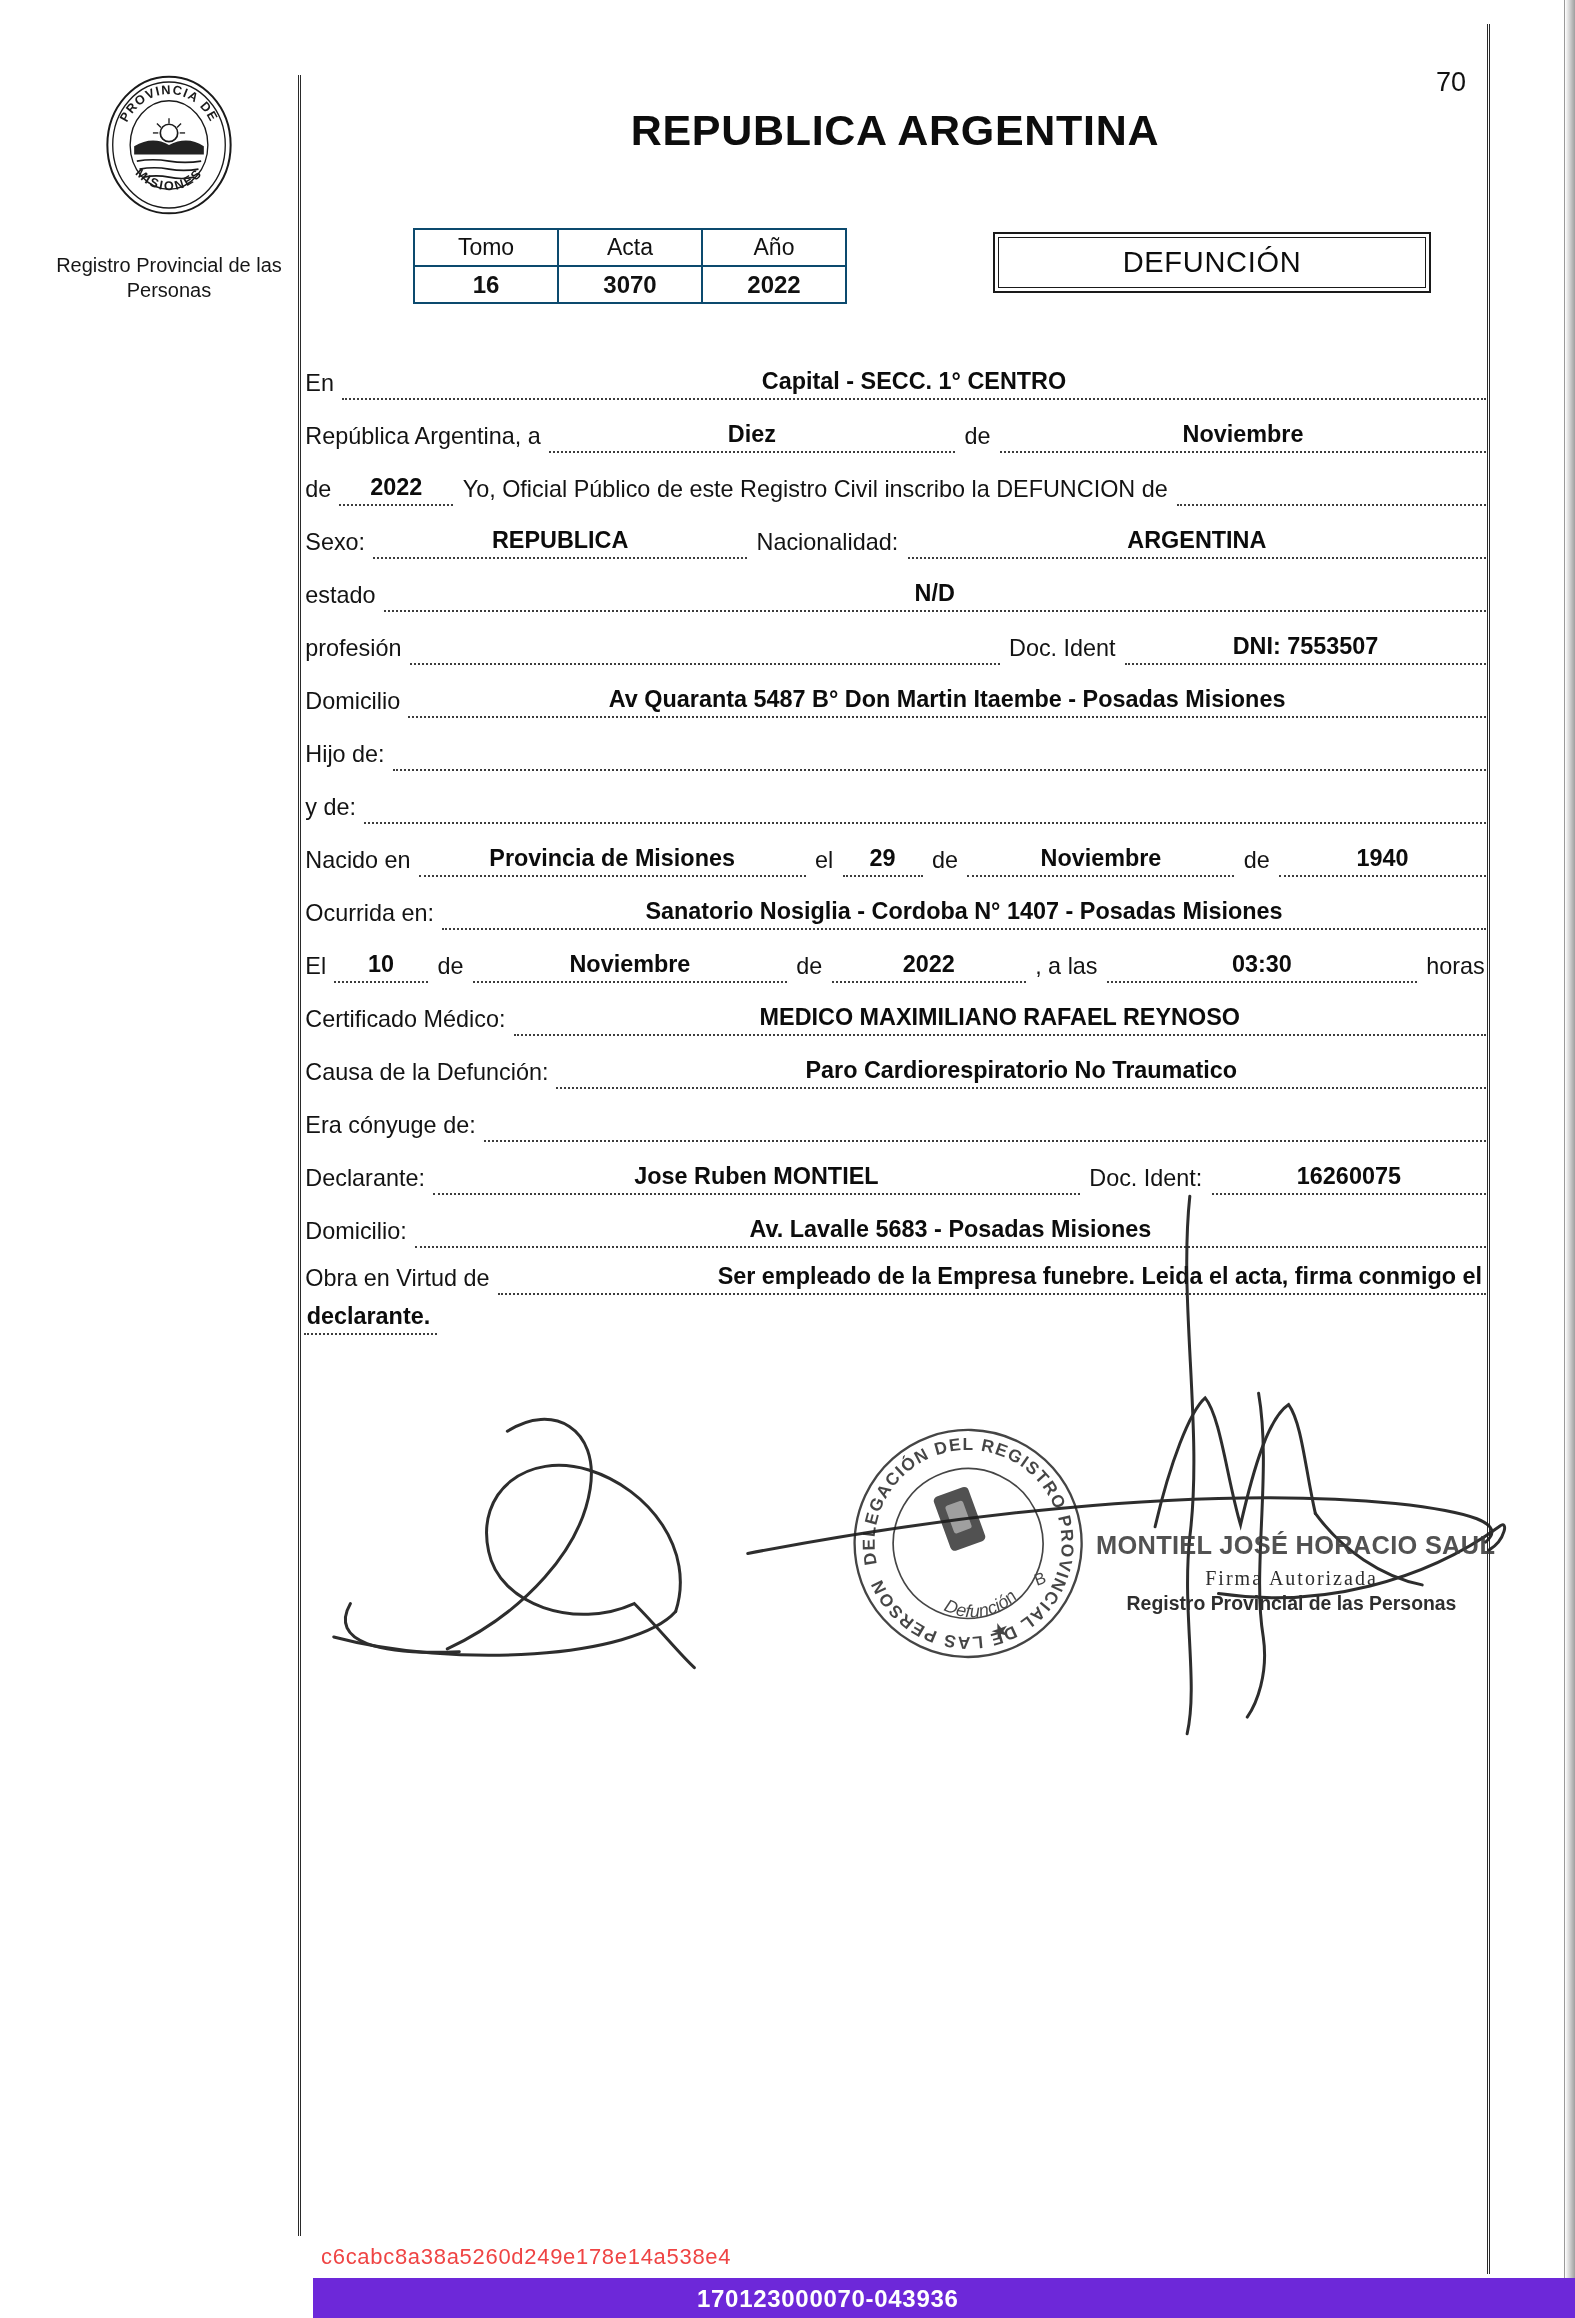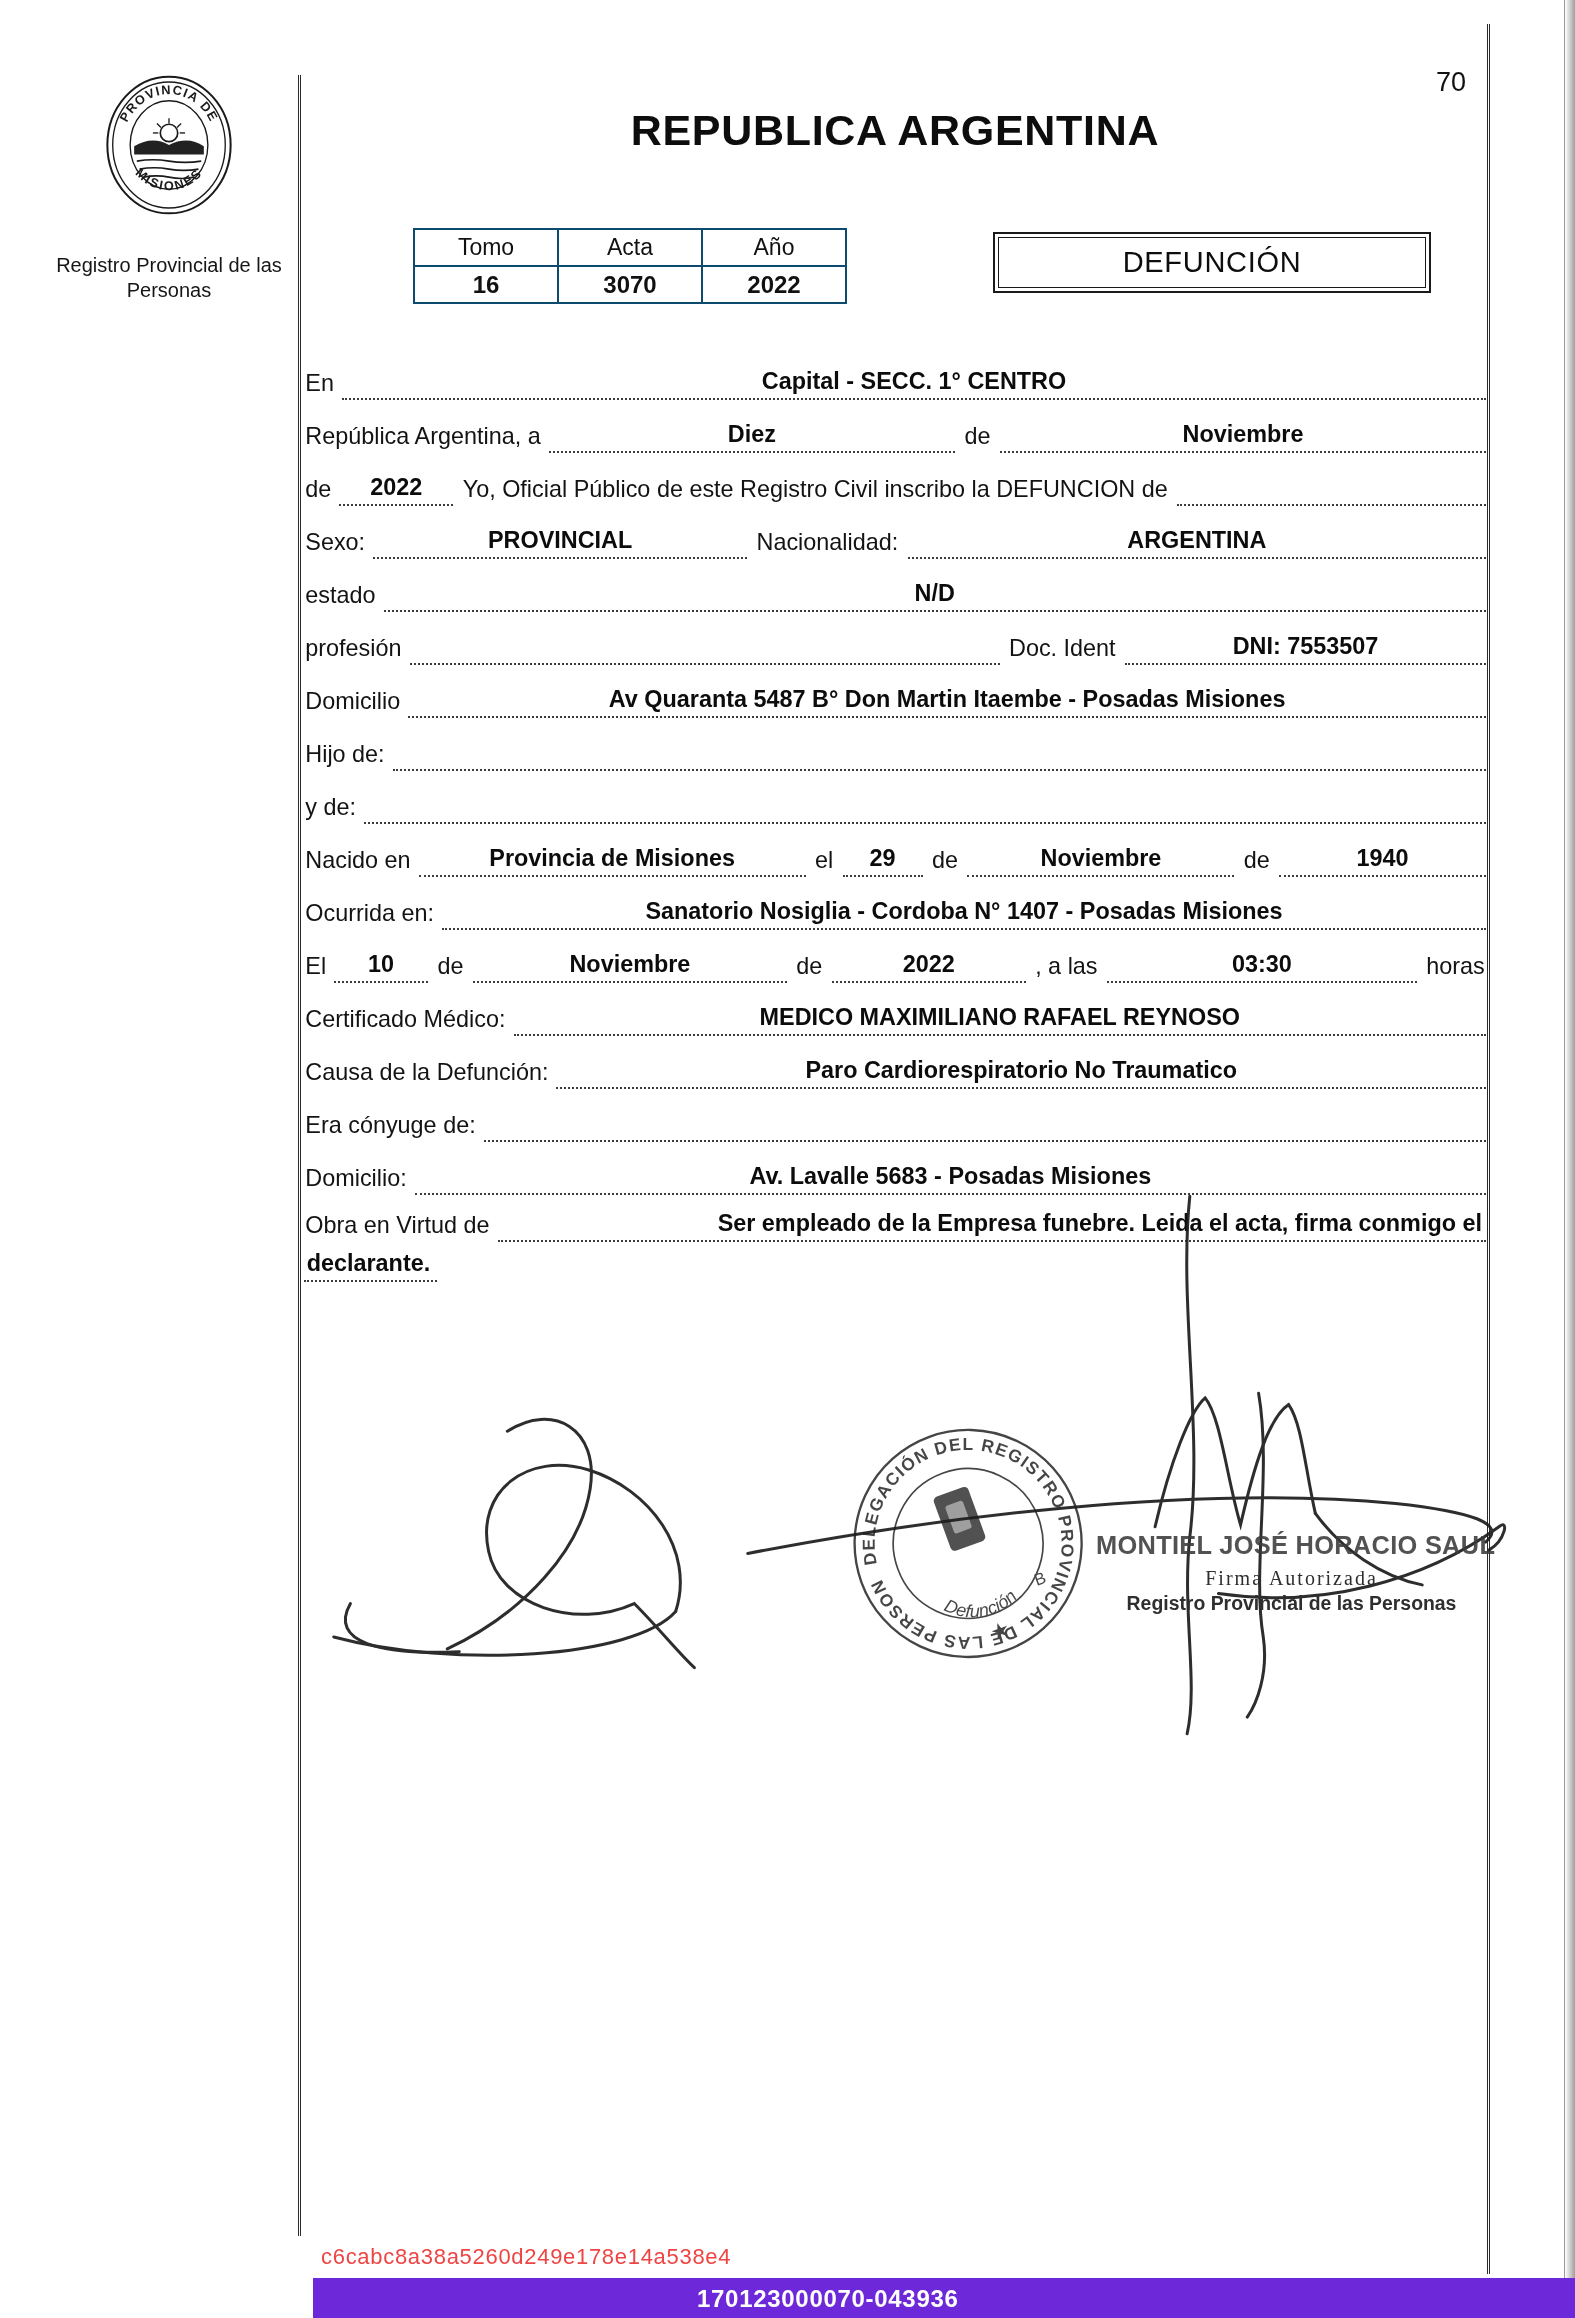--- a/index.html
+++ b/index.html
@@ -159,21 +159,21 @@
     <div class="line">
       <span class="lbl">de</span>
       <span class="val f170">2022</span>
       <span class="lbl mid">Yo, Oficial Público de este Registro Civil inscribo la DEFUNCION de</span>
       <span class="val grow"></span>
     </div>
 
 
     <div class="line">
       <span class="lbl">Sexo:</span>
-      <span class="val f560">PROVINCIAL</span>
+      <span class="val f560">REPUBLICA</span>
       <span class="lbl mid">Nacionalidad:</span>
       <span class="val grow">ARGENTINA</span>
     </div>
 
     <div class="line">
       <span class="lbl">estado</span>
       <span class="val grow">N/D</span>
     </div>
 
     <div class="line">
@@ -234,20 +234,26 @@
     <div class="line">
       <span class="lbl">Causa de la Defunción:</span>
       <span class="val grow">Paro Cardiorespiratorio No Traumatico</span>
     </div>
 
     <div class="line">
       <span class="lbl">Era cónyuge de:</span>
       <span class="val grow"></span>
     </div>
 
+    <div class="line">
+      <span class="lbl">Declarante:</span>
+      <span class="val g24">Jose Ruben MONTIEL</span>
+      <span class="lbl mid">Doc. Ident:</span>
+      <span class="val grow">16260075</span>
+    </div>
 
     <div class="line">
       <span class="lbl">Domicilio:</span>
       <span class="val grow">Av. Lavalle 5683 - Posadas Misiones</span>
     </div>
 
     <div class="line h70">
       <span class="lbl">Obra en Virtud de</span>
       <span class="val grow left">Ser empleado de la Empresa funebre. Leida el acta, firma conmigo el</span>
     </div>

